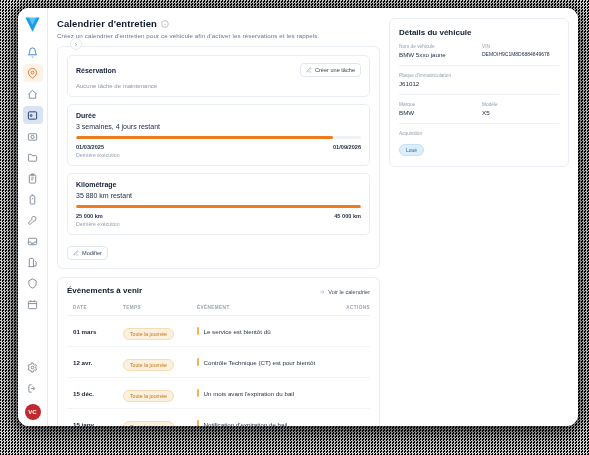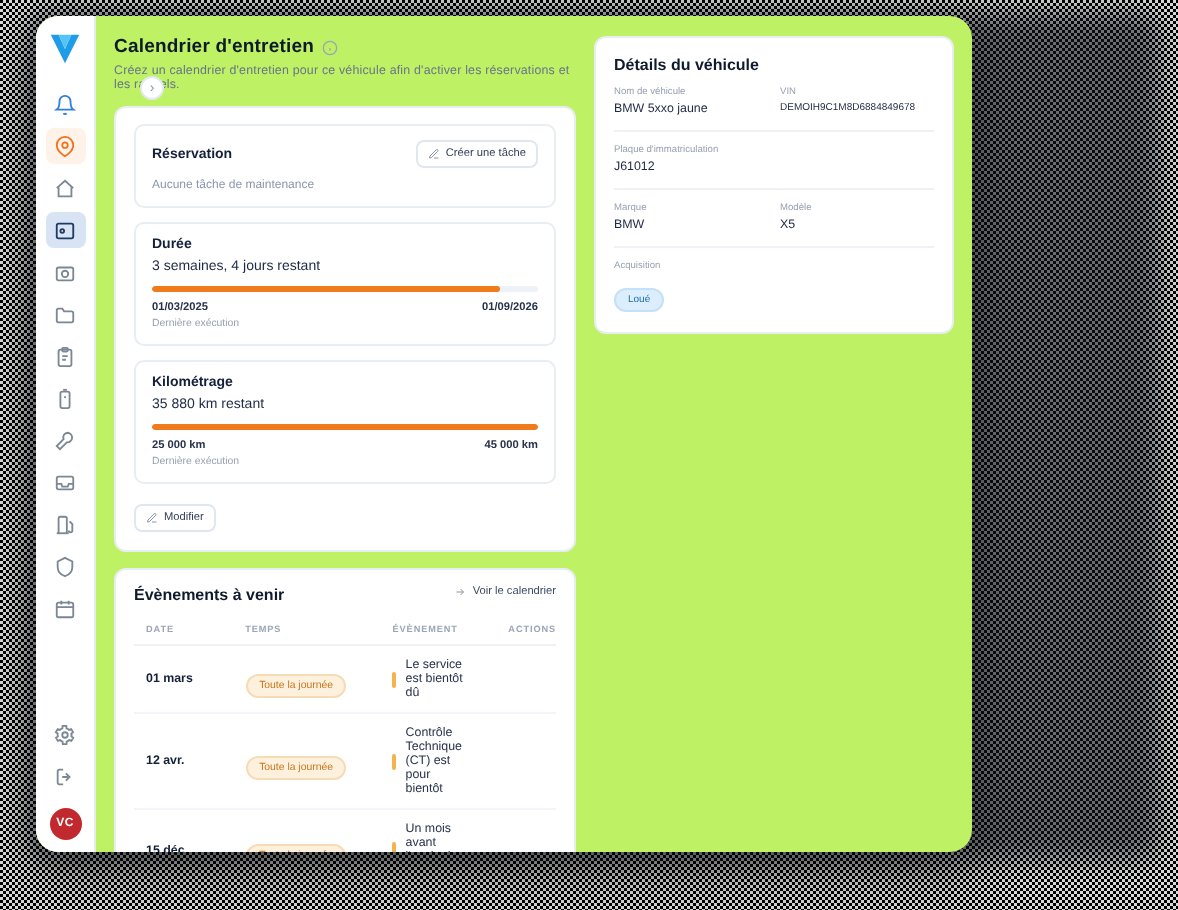--- a/index.html
+++ b/index.html
@@ -25,22 +25,22 @@
     position: absolute;
     left: 14px; top: 6px; width: 566px; height: 424px;
     border-radius: 12px;
     background: #11151c;
     filter: blur(6px);
     opacity: .55;
   }
   #app {
     position: absolute;
     left: 18px; top: 8px;
-    width: 468px; height: 418px;
-    background: #bef264;
+    width: 560px; height: 418px;
+    background: #ffffff;
     border-radius: 11px;
     overflow: hidden;
     display: flex;
     box-shadow: 0 10px 26px rgba(0,0,0,.45);
   }
   
   #sidebar {
     width: 30px;
     background: #ffffff;
     border-right: 1px solid #e7ecf3;
@@ -137,21 +137,21 @@
     height: 3px; background:#eef1f6; border-radius: 2px; overflow:hidden;
   }
   .bar-fill { height:100%; background:#f07b1d; border-radius:2px; }
   .bar-legend {
     display:flex; justify-content:space-between;
     font-size:5.6px; color:#27334b; margin-top:5px; font-weight:bold;
   }
   .bar-note { font-size:5.2px; color:#97a1b1; margin-top:2px; }
 
   
-  .sec-head { display:flex; align-items:flex-start; justify-content:space-between; margin-bottom:6px;}
+  .sec-head { display:flex; align-items:flex-end; justify-content:space-between; margin-bottom:6px;}
   .sec-title { font-size: 8px; font-weight:bold; color:#0f1b2d; }
   .link-act { display:inline-flex; align-items:center; gap:3px; font-size:5.6px; color:#3b4a66; }
   .link-act svg { width:6px; height:6px; color:#8b96a8; }
   table.evt { width:100%; border-collapse:collapse; }
   table.evt th {
     font-size:4.6px; color:#9aa5b6; text-transform:uppercase;
     letter-spacing:.45px; font-weight:bold; text-align:left;
     padding: 4px 0 5px 0;
     border-bottom:1px solid #eef1f6;
   }

